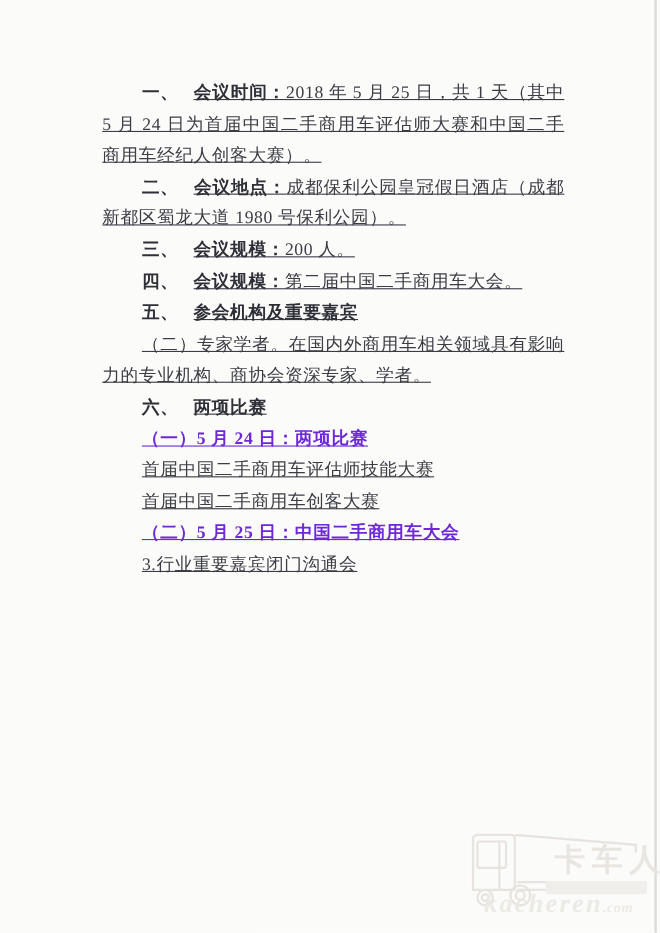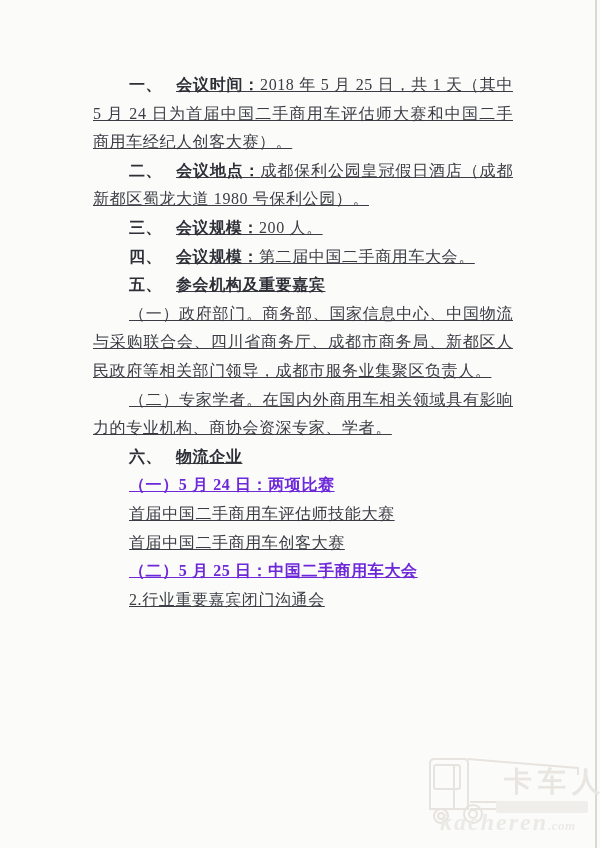--- a/index.html
+++ b/index.html
@@ -81,28 +81,27 @@
 <body>
 
 <div class="page">
 
   <div class="doc" id="doc">
       <p class="para numbered"><span class="num">一、</span><span class="label">会议时间：</span><span>2018 年 5 月 25 日，共 1 天（其中 5 月 24 日为首届中国二手商用车评估师大赛和中国二手商用车经纪人创客大赛）。</span></p>
       <p class="para numbered"><span class="num">二、</span><span class="label">会议地点：</span><span>成都保利公园皇冠假日酒店（成都新都区蜀龙大道 1980 号保利公园）。</span></p>
       <p class="para numbered"><span class="num">三、</span><span class="label">会议规模：</span><span>200 人。</span></p>
       <p class="para numbered"><span class="num">四、</span><span class="label">会议规模：</span><span>第二届中国二手商用车大会。</span></p>
       <p class="para numbered"><span class="num">五、</span><span class="label">参会机构及重要嘉宾</span></p>
-      <p class="para body"><span>（一）政府部门。商务部、国家信息中心、中国物流与采购联合会、四川省商务厅、成都市商务局、新都区人民政府等相关部门领导，成都市服务业集聚区负责人。</span></p>
       <p class="para body"><span>（二）专家学者。在国内外商用车相关领域具有影响力的专业机构、商协会资深专家、学者。</span></p>
-      <p class="para numbered"><span class="num">六、</span><span class="label">物流企业</span></p>
+      <p class="para numbered"><span class="num">六、</span><span class="label">两项比赛</span></p>
       <p class="para bold"><span>（一）5 月 24 日：两项比赛</span></p>
       <p class="para body"><span>首届中国二手商用车评估师技能大赛</span></p>
       <p class="para body"><span>首届中国二手商用车创客大赛</span></p>
       <p class="para bold"><span>（二）5 月 25 日：中国二手商用车大会</span></p>
-      <p class="para body"><span>2.行业重要嘉宾闭门沟通会</span></p>
+      <p class="para body"><span>3.行业重要嘉宾闭门沟通会</span></p>
     </div>
 
   <div class="scan-edge"></div>
 
   <div class="watermark">
     <svg class="wm-truck" width="185" height="100" viewBox="0 0 185 100" fill="none" stroke="#e7e4df" stroke-width="2">
 
       <path d="M58 14 L168 23 L168 30"></path>
 
       <path d="M60 57 H170"></path>

